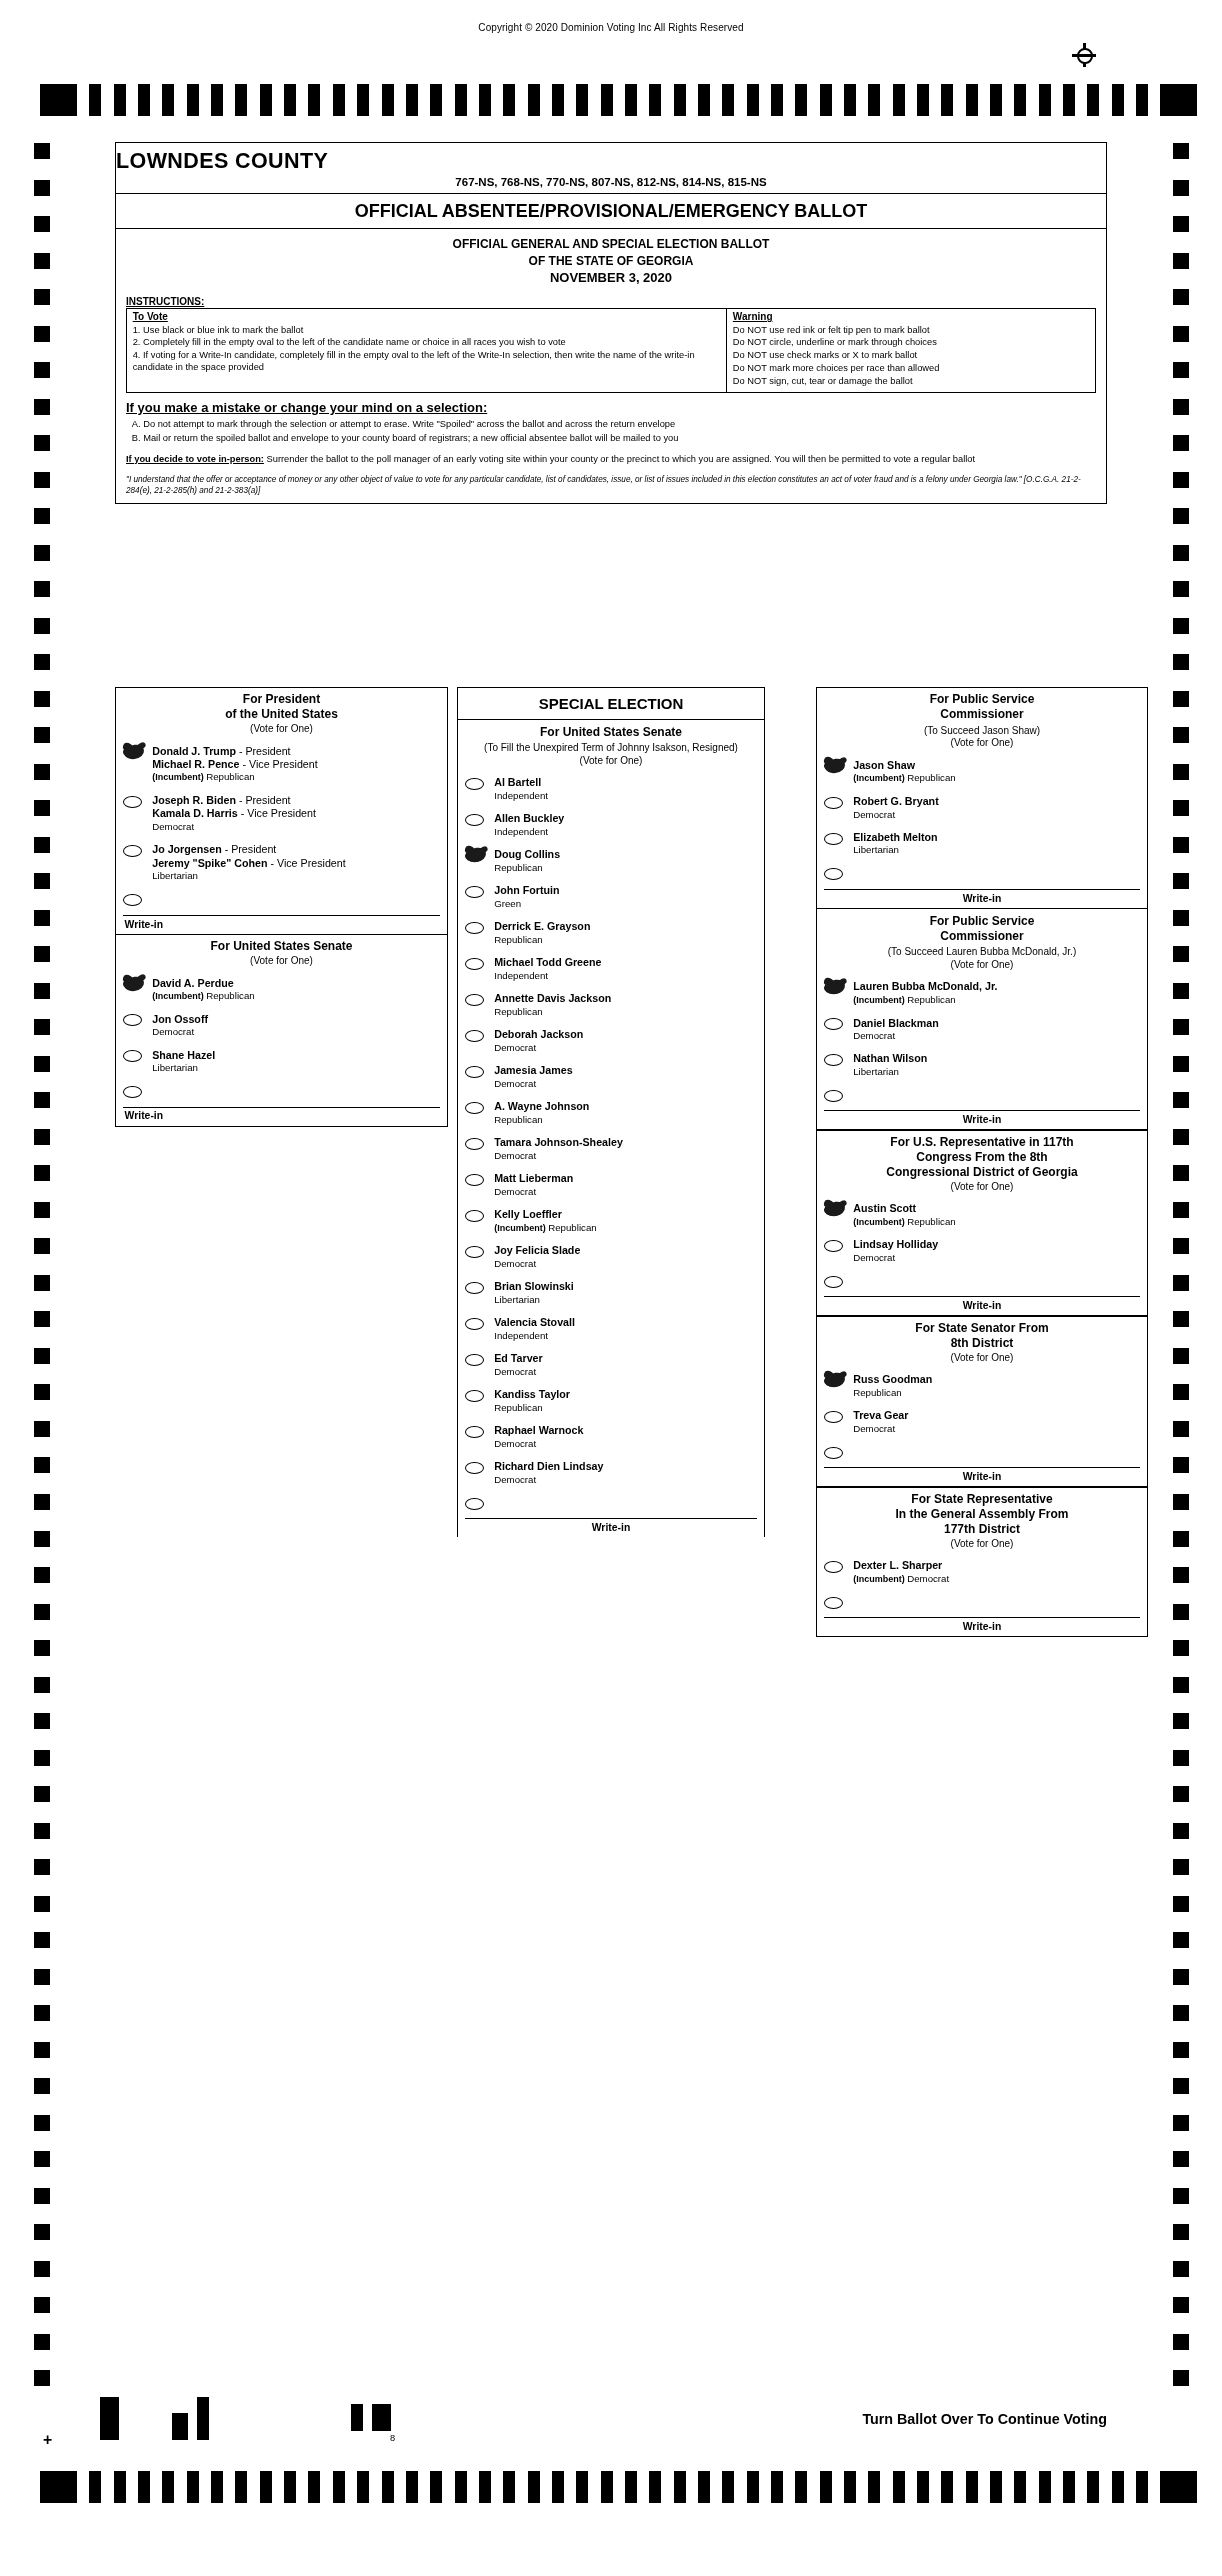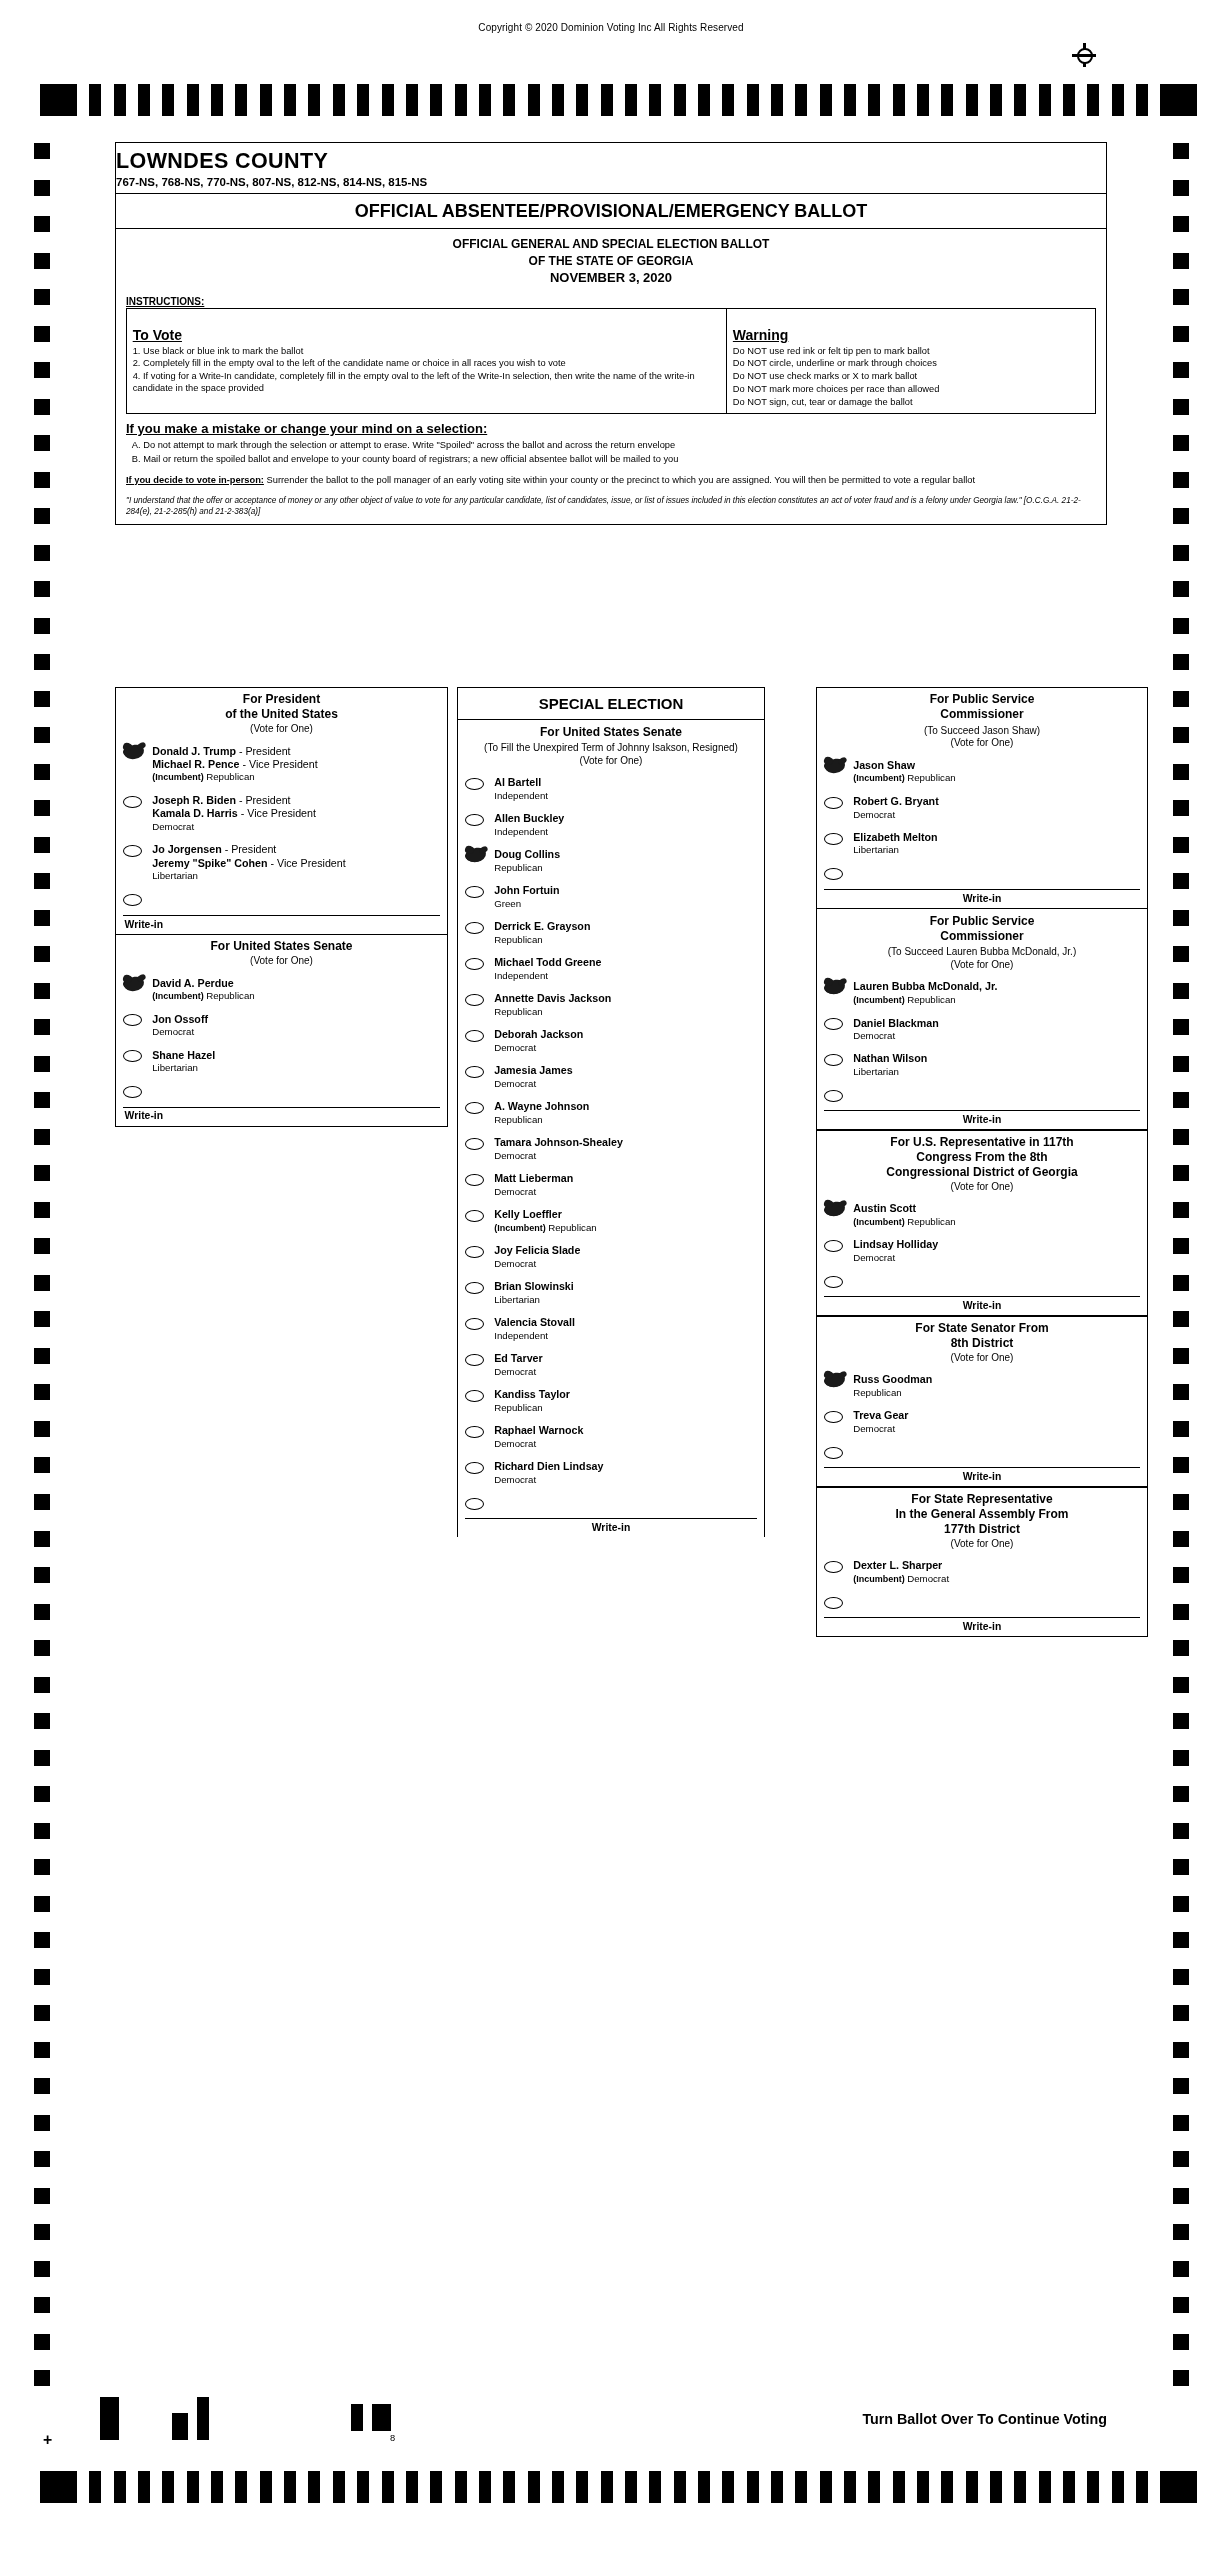--- a/index.html
+++ b/index.html
@@ -125,20 +125,21 @@
     border: 1.4px solid #000;
     box-sizing: border-box;
   }
   .county-name {
     font-size: 21.5px;
     font-weight: bold;
     padding-top: 5.7px;
     letter-spacing: 0.4px;
   }
   .precincts {
+    text-align: center;
     font-size: 11.5px;
     font-weight: bold;
     padding: 2.1px 0 5.7px 0;
   }
   .hr-line { border-top: 1.4px solid #000; }
   .official-title {
     text-align: center;
     font-size: 18px;
     font-weight: bold;
     padding: 6.4px 0 6.4px 0;
@@ -168,25 +169,24 @@
     padding: 2.1px 5.7px 5px 5.7px;
     border-right: 0.7px solid #000;
     box-sizing: border-box;
   }
   .ins-right {
     flex: 1 1 38%;
     padding: 2.1px 5.7px 5px 5.7px;
     box-sizing: border-box;
   }
   .ins-head {
-    font-size: 14px;
+    font-size: 10px;
     font-weight: bold;
     text-decoration: underline;
     margin-bottom: 1.4px;
-    margin-top: 16px;
   }
   .ins-item {
     font-size: 9.3px;
     line-height: 1.3;
     margin-bottom: 0.7px;
   }
   u { text-decoration: underline; }
   .mistake-head {
     font-size: 13px;
     font-weight: bold;

